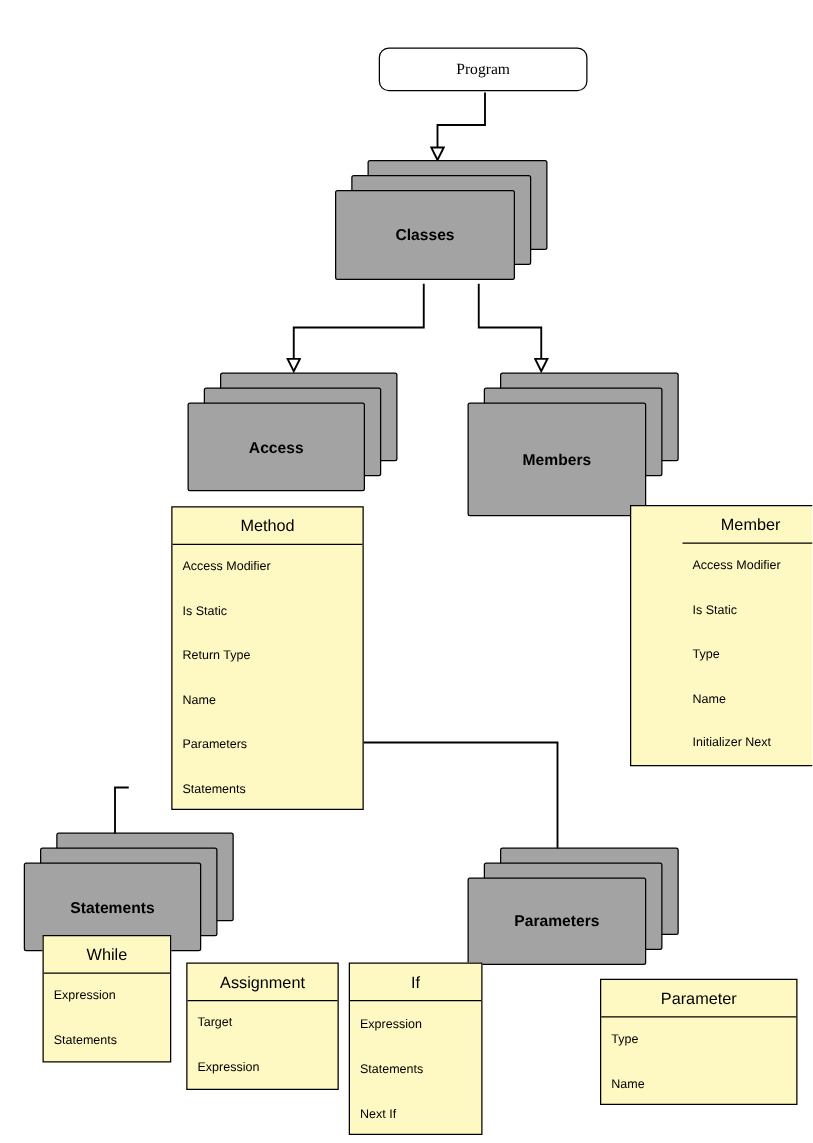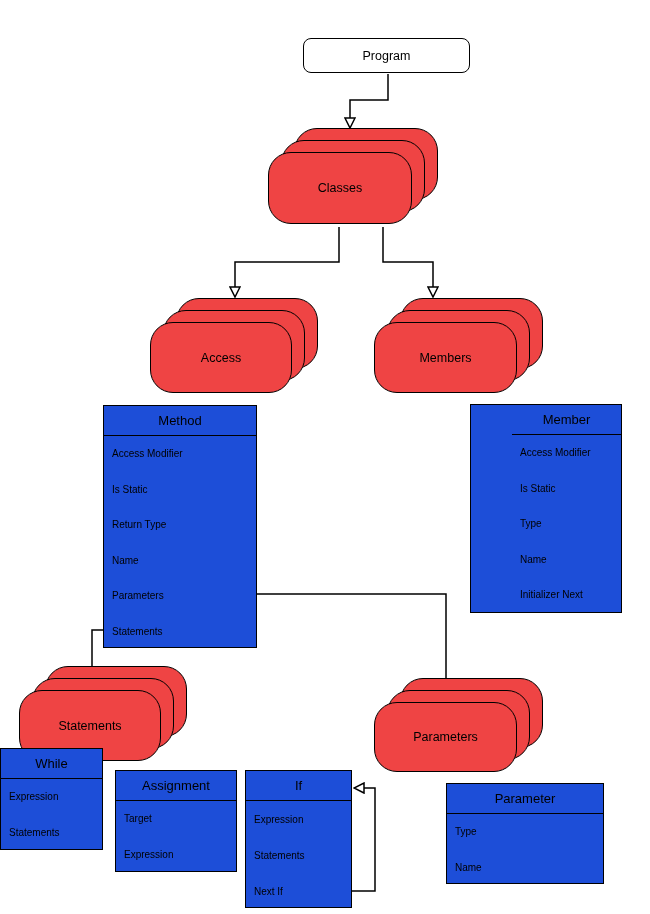--- a/index.html
+++ b/index.html
@@ -21,40 +21,43 @@
   .edges-layer path { fill: none; stroke: #000000; stroke-width: 1.5; }
   .node { position: absolute; box-sizing: border-box; }
   .rounded-node {
     border: 1.6px solid #000000;
     border-radius: 8px;
     background: #ffffff;
     display: flex;
     align-items: center;
     justify-content: center;
     font-size: 12.5px;
+    font-family: Liberation Serif, serif;
   }
   .stack { position: absolute; }
   .stack-card {
     position: absolute;
     box-sizing: border-box;
     border: 1.6px solid #000000;
-    border-radius: 23px;
-    background: #ef4444;
+    border-radius: 2px;
+    background: #a3a3a3;
+    font-weight: bold;
   }
   .stack-card.front {
     display: flex;
     align-items: center;
     justify-content: center;
     font-size: 12.5px;
   }
   .record {
     position: absolute;
     box-sizing: border-box;
     border: 1.6px solid #000000;
-    background: #1d4ed8;
+    background: #fef9c3;
+    margin-left: 34px;
   }
   .record-header {
     box-sizing: border-box;
     height: 30px;
     border-bottom: 1.6px solid #000000;
     display: flex;
     align-items: center;
     justify-content: center;
     font-size: 13px;
   }
@@ -105,21 +108,21 @@
     <div class="stack-card" style="left:26px; top:0; width:142px; height:71px;"></div>
     <div class="stack-card" style="left:13px; top:12px; width:142px; height:71px;"></div>
     <div class="stack-card front" style="left:0; top:24px; width:142px; height:71px;">
       <span>Access</span>
     </div>
   </div>
 
   <div class="stack" style="left:374px; top:298px; width:169px; height:95px;">
     <div class="stack-card" style="left:26px; top:0; width:143px; height:71px;"></div>
     <div class="stack-card" style="left:13px; top:12px; width:143px; height:71px;"></div>
-    <div class="stack-card front" style="left:0; top:24px; width:143px; height:71px;">
+    <div class="stack-card front" style="left:0; top:24px; width:143px; height:91px;">
       <span>Members</span>
     </div>
   </div>
 
   <div class="record" style="left:103px; top:405px; width:154px; height:243px;">
     <div class="record-header">Method</div>
     <div class="record-row">Access Modifier</div>
     <div class="record-row">Is Static</div>
     <div class="record-row">Return Type</div>
     <div class="record-row">Name</div>

